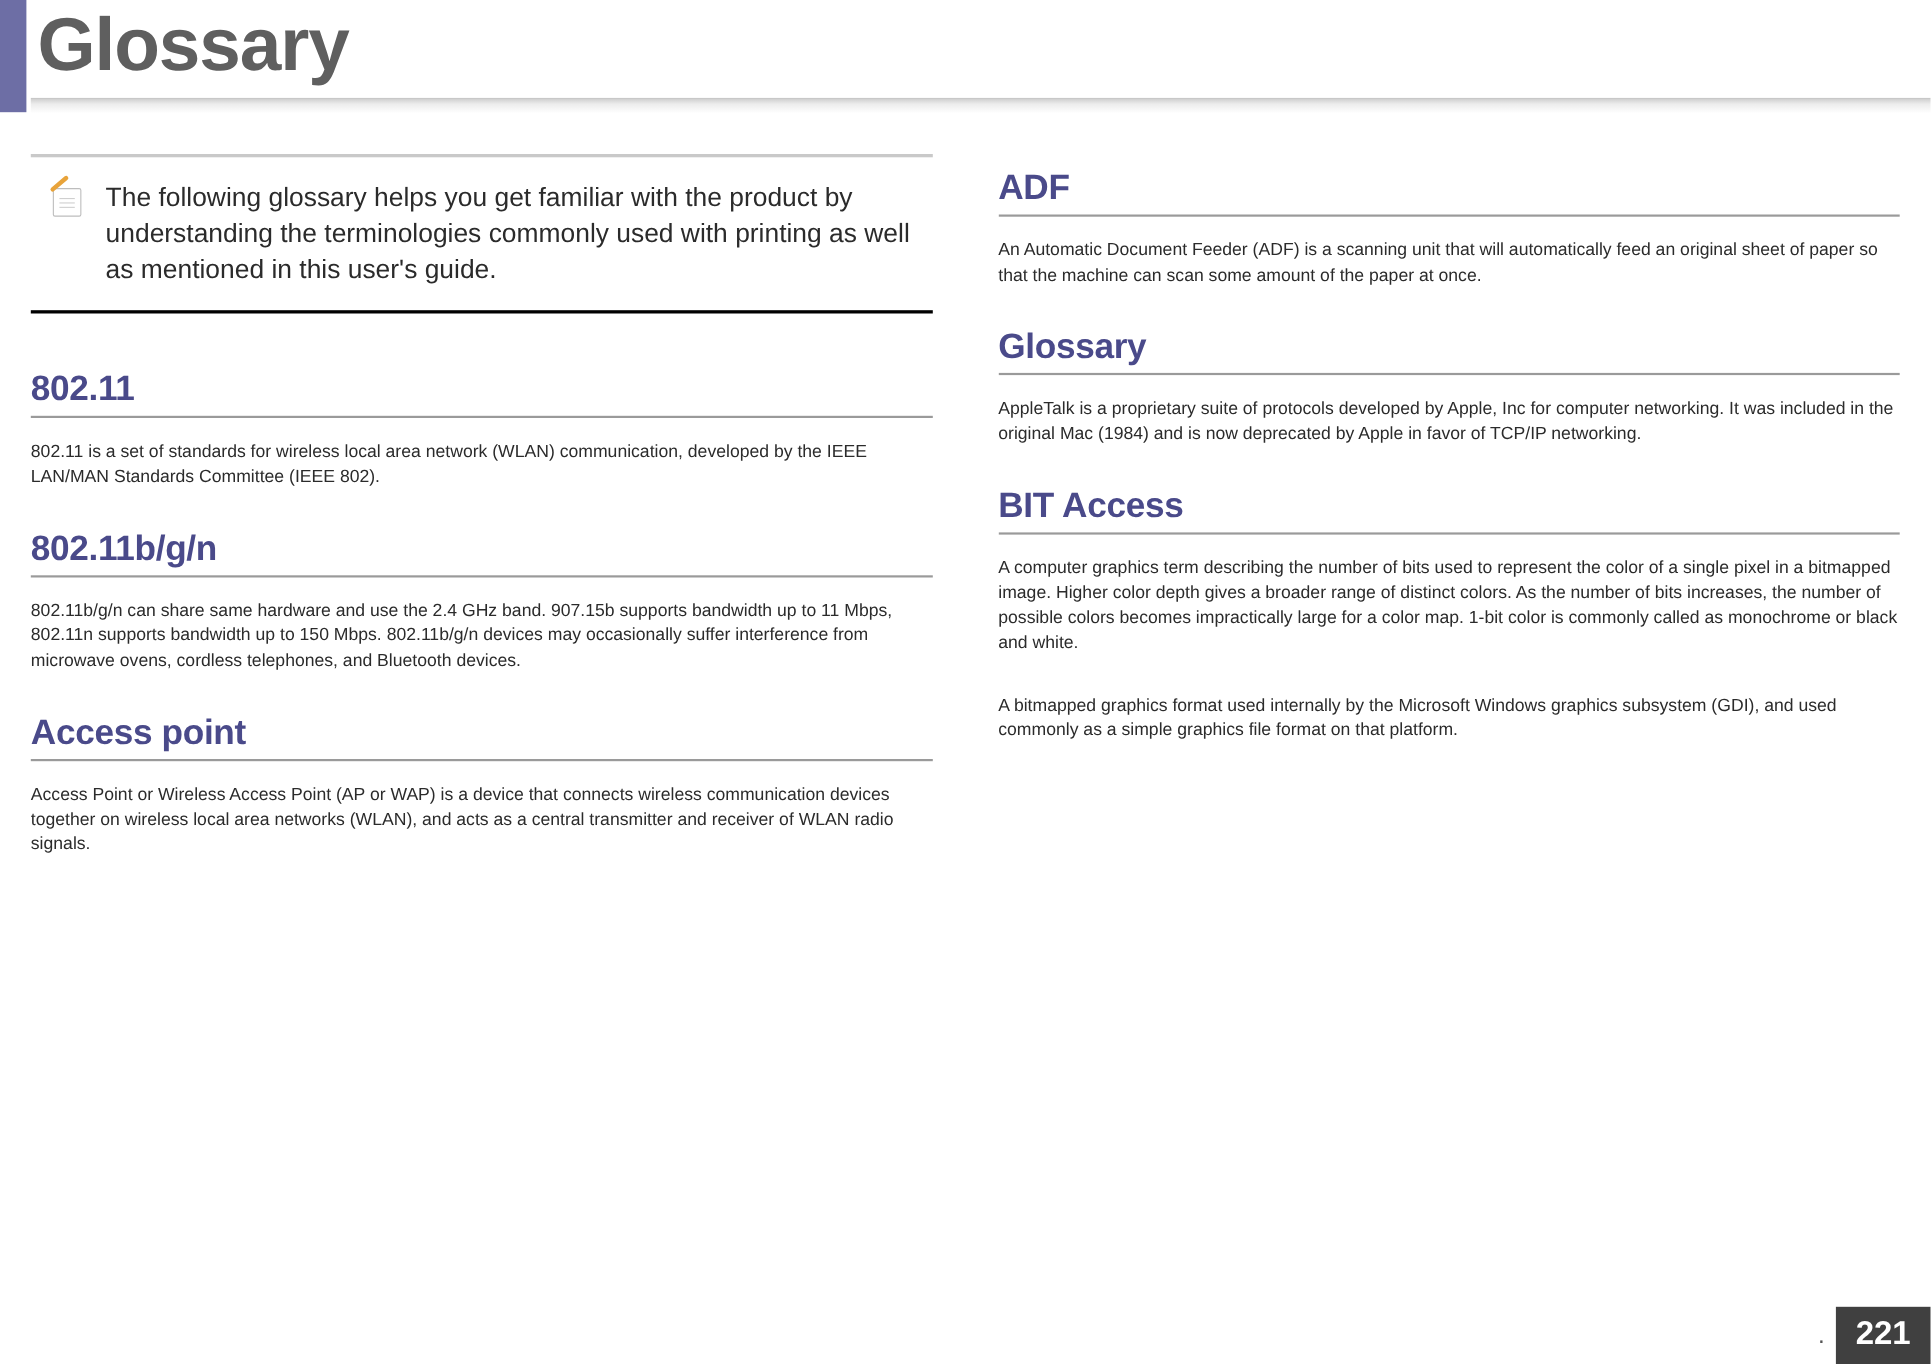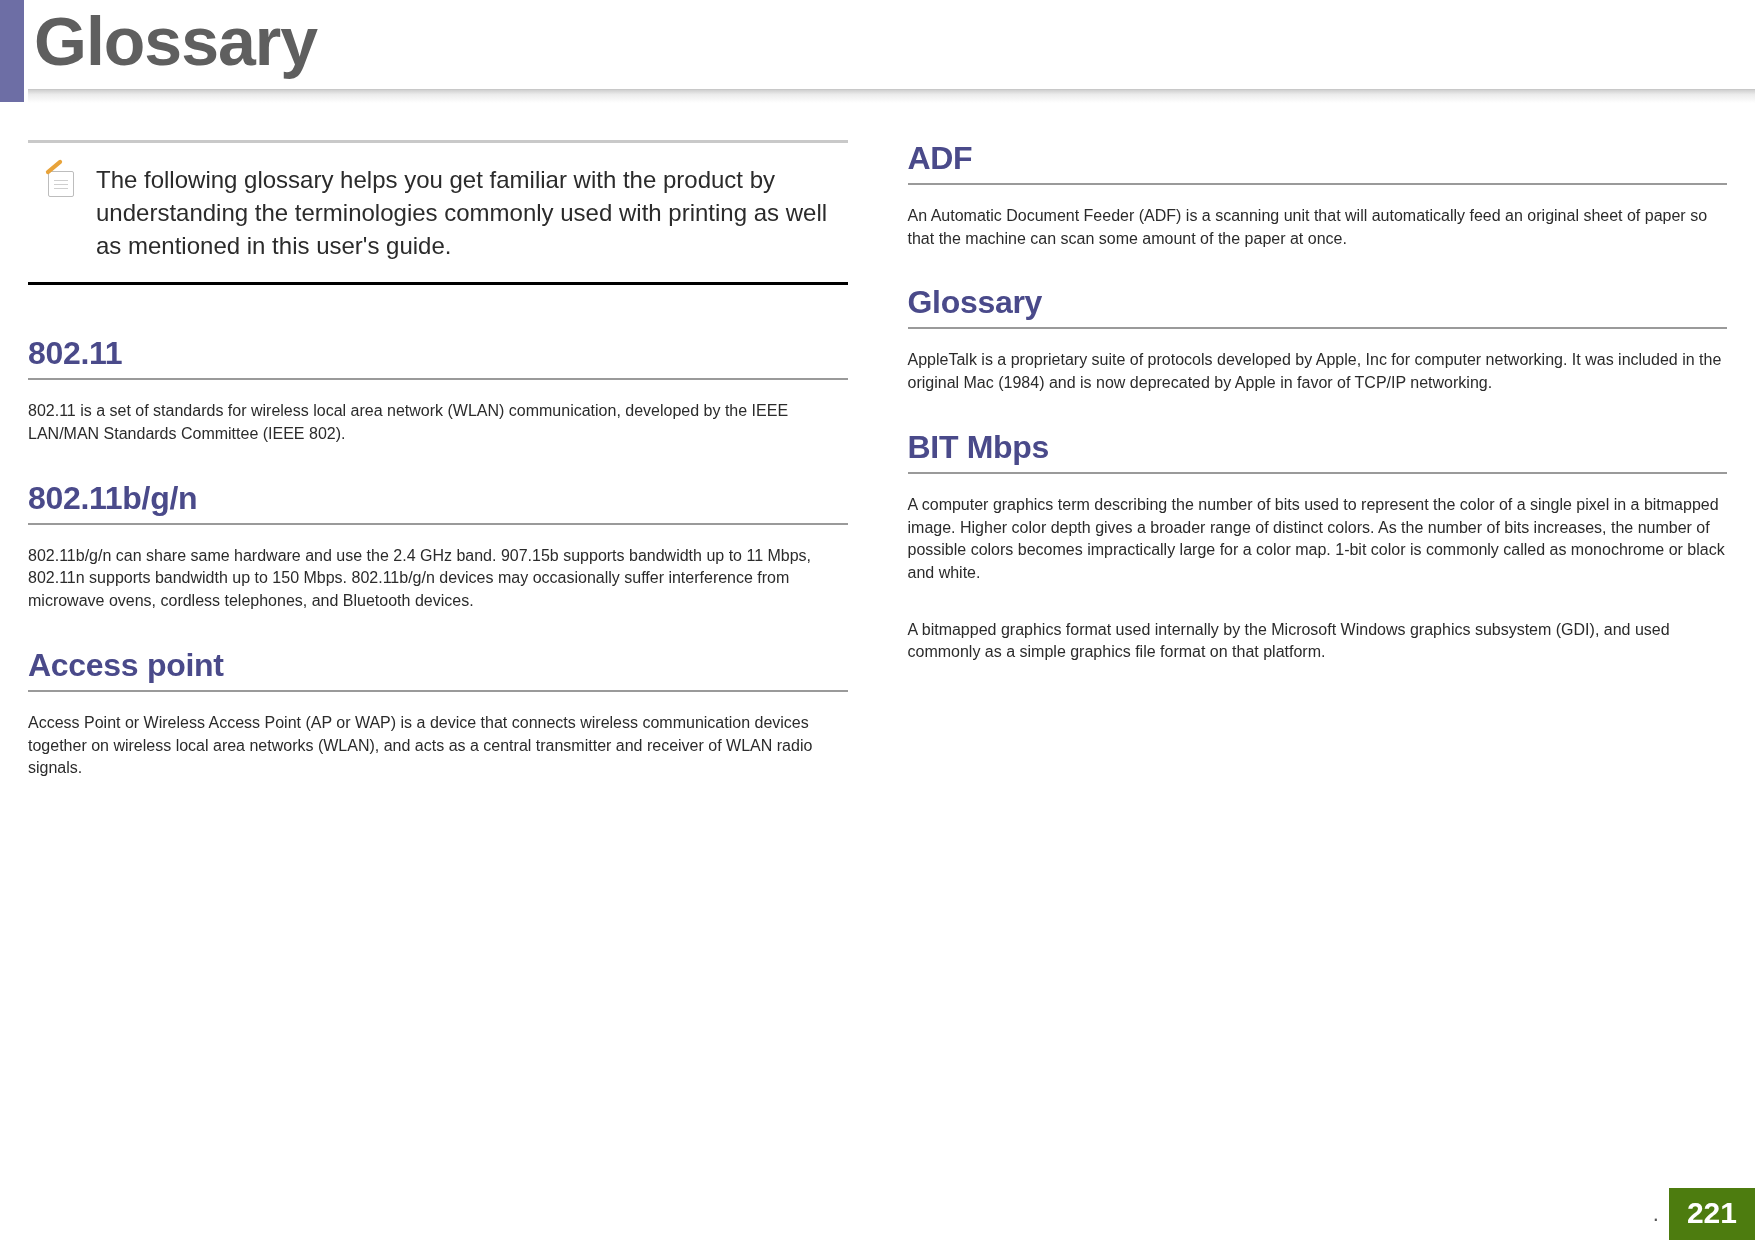--- a/index.html
+++ b/index.html
@@ -120,21 +120,21 @@
     bottom: 0;
     display: flex;
     align-items: center;
   }
   .footer-dot {
     font-size: 22px;
     color: #555;
     margin-right: 10px;
   }
   .page-num {
-    background: #4d7c0f;
+    background: #404040;
     color: #fff;
     font-weight: 700;
     font-size: 30px;
     padding: 8px 18px 10px 18px;
     min-width: 76px;
     text-align: center;
   }
 </style>
 </head>
 <body>
@@ -160,27 +160,27 @@
     <p class="term-body">802.11 is a set of standards for wireless local area network (WLAN) communication, developed by the IEEE LAN/MAN Standards Committee (IEEE 802).</p>
 
     <h2 class="term-heading">802.11b/g/n</h2>
     <p class="term-body">802.11b/g/n can share same hardware and use the 2.4 GHz band. 907.15b supports bandwidth up to 11 Mbps, 802.11n supports bandwidth up to 150 Mbps. 802.11b/g/n devices may occasionally suffer interference from microwave ovens, cordless telephones, and Bluetooth devices.</p>
 
     <h2 class="term-heading">Access point</h2>
     <p class="term-body">Access Point or Wireless Access Point (AP or WAP) is a device that connects wireless communication devices together on wireless local area networks (WLAN), and acts as a central transmitter and receiver of WLAN radio signals.</p>
   </div>
 
   <div class="col">
-    <h2 class="term-heading" style="margin-top:0">ADF</h2>
+    <h2 class="term-heading" style="margin-top:12px">ADF</h2>
     <p class="term-body">An Automatic Document Feeder (ADF) is a scanning unit that will automatically feed an original sheet of paper so that the machine can scan some amount of the paper at once.</p>
 
     <h2 class="term-heading">Glossary</h2>
     <p class="term-body">AppleTalk is a proprietary suite of protocols developed by Apple, Inc for computer networking. It was included in the original Mac (1984) and is now deprecated by Apple in favor of TCP/IP networking.</p>
 
-    <h2 class="term-heading">BIT Mbps</h2>
+    <h2 class="term-heading">BIT Access</h2>
     <p class="term-body">A computer graphics term describing the number of bits used to represent the color of a single pixel in a bitmapped image. Higher color depth gives a broader range of distinct colors. As the number of bits increases, the number of possible colors becomes impractically large for a color map. 1-bit color is commonly called as monochrome or black and white.</p>
 
     <p class="term-body">A bitmapped graphics format used internally by the Microsoft Windows graphics subsystem (GDI), and used commonly as a simple graphics file format on that platform.</p>
   </div>
 
 </div>
 
 <div class="footer">
   <span class="footer-dot">.</span>
   <span class="page-num">221</span>

